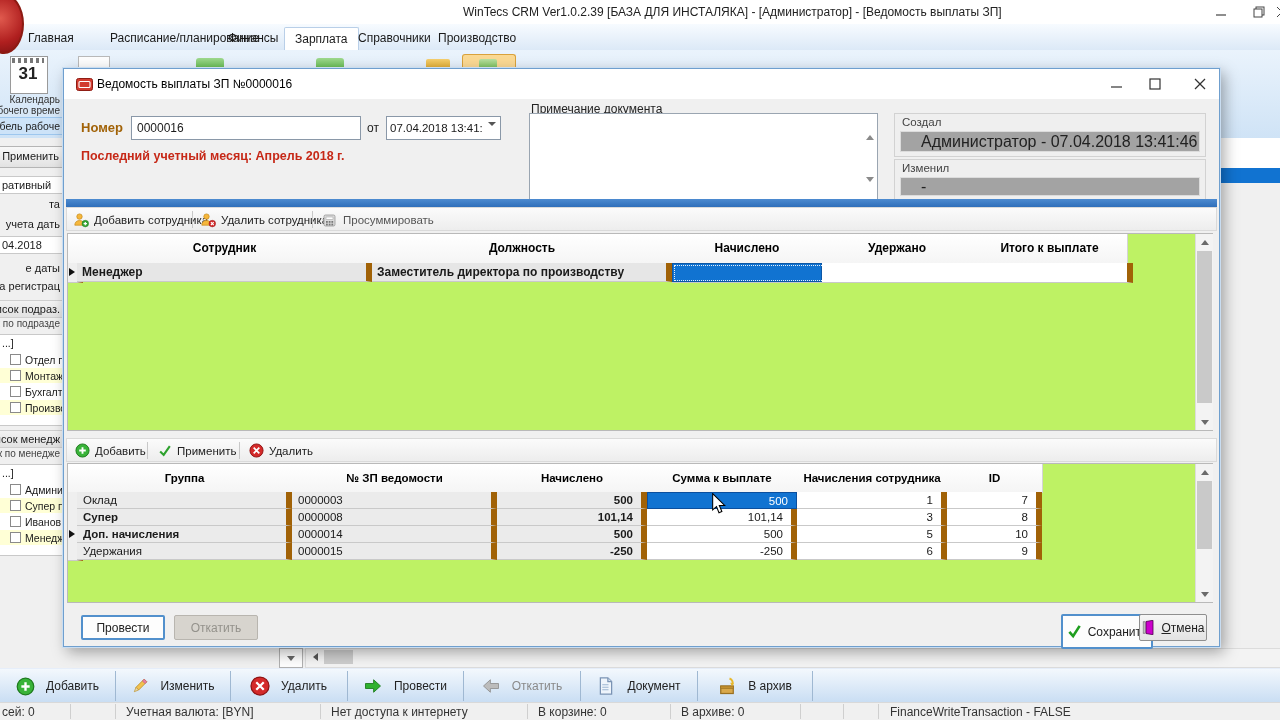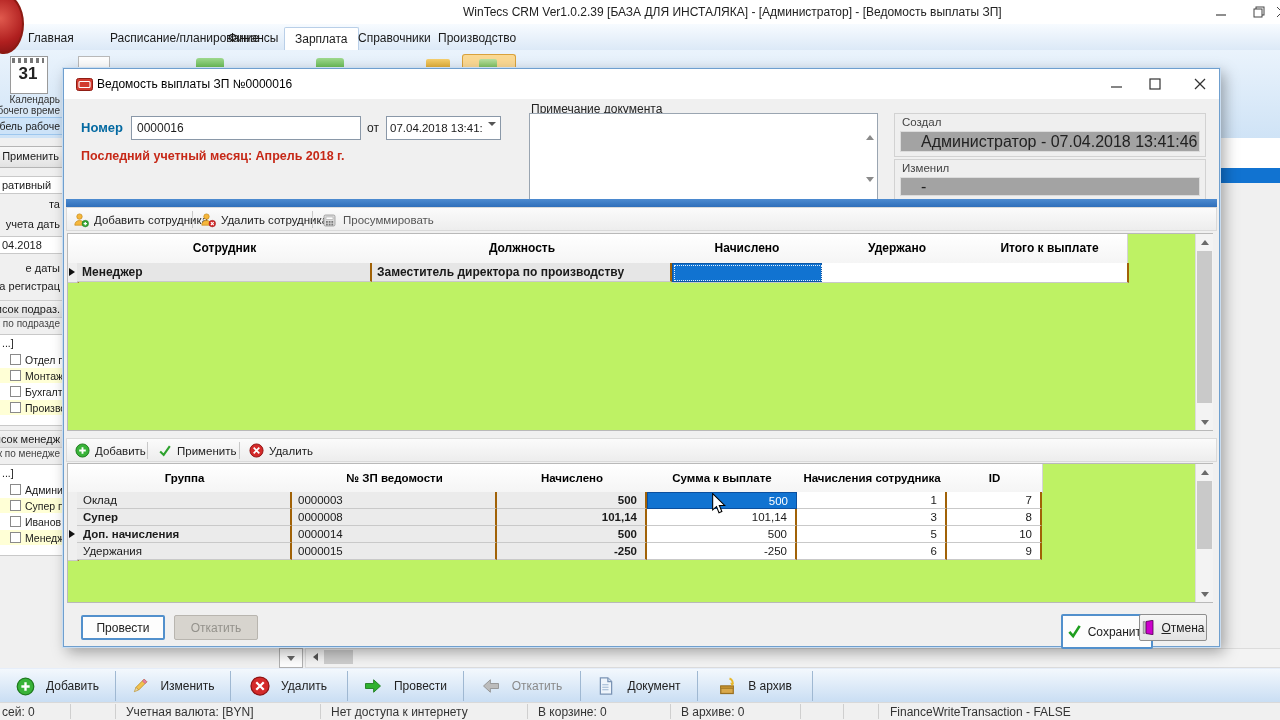--- a/index.html
+++ b/index.html
@@ -36,21 +36,21 @@
   .grp{background:#efefef;border:1px solid #d2d2d2;}
   .grp .cap{position:absolute;left:7px;top:2px;font-size:11.5px;color:#444;}
   .grp .inner{position:absolute;left:5px;top:17px;right:5px;bottom:4px;background:#a3a3a3;border:1px solid #dcdcdc;
               font-size:16px;color:#222;display:flex;align-items:center;padding-left:20px;}
   .tbar{background:linear-gradient(#fbfbfb,#ededed);border:1px solid #dadada;}
   .tbtn{position:absolute;top:2px;height:19px;display:flex;align-items:center;gap:5px;font-size:11.5px;color:#222;white-space:nowrap;}
   .tsep{position:absolute;top:3px;width:1px;height:17px;background:#c8c8c8;}
   .grid{background:#bef264;border:1px solid #b9b9b9;}
   .hcell{position:absolute;background:linear-gradient(#ffffff,#f5f5f5);border-right:1px solid #d4d4d4;border-bottom:1px solid #c6c6c6;
          font-weight:bold;text-align:center;color:#000;}
-  .cell{position:absolute;border-right:2px solid #a16207;border-bottom:1px solid #c9c9c9;white-space:nowrap;overflow:hidden;}
+  .cell{position:absolute;border-right:6px solid #a16207;border-bottom:1px solid #c9c9c9;white-space:nowrap;overflow:hidden;}
   .num{text-align:right;}
   .vscroll{position:absolute;width:17px;background:#f3f3f3;border-left:1px solid #dcdcdc;}
   .sarr{position:absolute;left:0;width:17px;height:16px;background:#f3f3f3;display:flex;align-items:center;justify-content:center;}
   .thumb{position:absolute;left:1px;width:15px;background:#c9c9c9;}
   .tri-up{width:0;height:0;border-left:4px solid transparent;border-right:4px solid transparent;border-bottom:5px solid #666;}
   .tri-down{width:0;height:0;border-left:4px solid transparent;border-right:4px solid transparent;border-top:5px solid #666;}
   .tri-left{width:0;height:0;border-top:4px solid transparent;border-bottom:4px solid transparent;border-right:5px solid #555;}
   .tri-right-black{width:0;height:0;border-top:4px solid transparent;border-bottom:4px solid transparent;border-left:6px solid #111;}
   .btn{display:flex;align-items:center;justify-content:center;gap:6px;font-size:12px;color:#222;
        background:#fdfdfd;border:2px solid #5290cc;border-radius:2px;box-sizing:border-box;}
@@ -311,21 +311,21 @@
           </svg>
         </div>
       <div class="abs dbtn" style="left:1120px;">
           <svg width="12" height="12">
             <line x1="1" y1="1" x2="11" y2="11" stroke="#333" stroke-width="1.2"></line>
             <line x1="11" y1="1" x2="1" y2="11" stroke="#333" stroke-width="1.2"></line>
           </svg>
         </div>
     </div>
 
-    <div class="abs" style="left:17px;top:51px;font-size:13px;font-weight:bold;color:#0369a1;">Номер</div>
+    <div class="abs" style="left:17px;top:51px;font-size:13px;font-weight:bold;color:#a16207;">Номер</div>
     <div class="abs field" style="left:67px;top:47px;width:223px;height:22px;font-size:12px;line-height:22px;padding-left:5px;">0000016</div>
     <div class="abs lbl" style="left:303px;top:52px;">от</div>
     <div class="abs field" style="left:322px;top:47px;width:113px;height:22px;">
       <div class="abs" style="left:3px;top:0;width:92px;height:22px;font-size:11.5px;line-height:22px;white-space:nowrap;overflow:hidden;">07.04.2018 13:41:4</div>
       <div class="abs" style="right:4px;top:9px;"><span class="tri-down" style="border-left-width:4px;border-right-width:4px;border-top-width:4px;border-top-color:#555;"></span></div>
     </div>
     <div class="abs" style="left:17px;top:80px;font-size:12.5px;font-weight:bold;color:#c62817;">Последний учетный месяц: Апрель 2018 г.</div>
 
     <div class="abs lbl" style="left:467px;top:33px;">Примечание документа</div>
     <div class="abs" style="left:465px;top:44px;width:347px;height:90px;background:#fff;border:1px solid #9aa5b1;">

